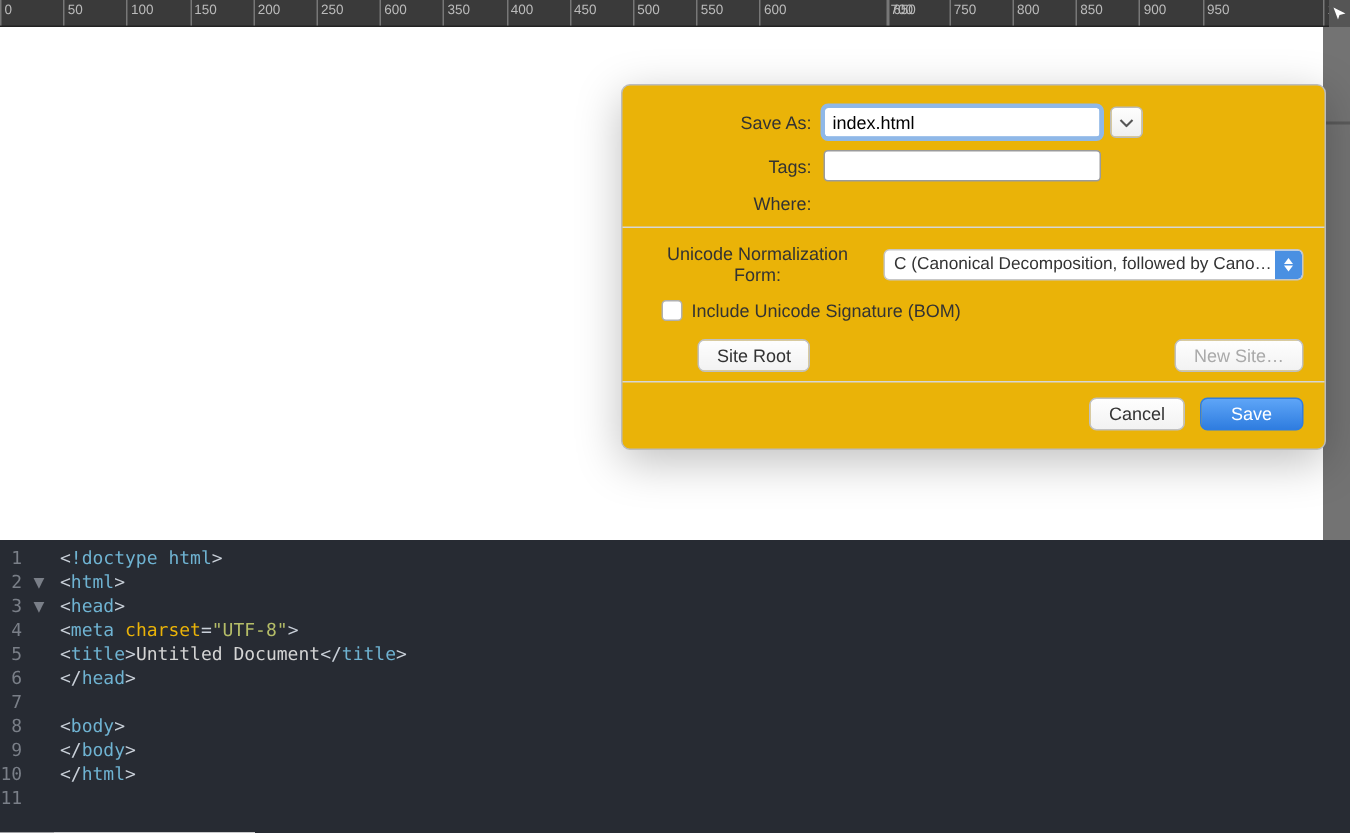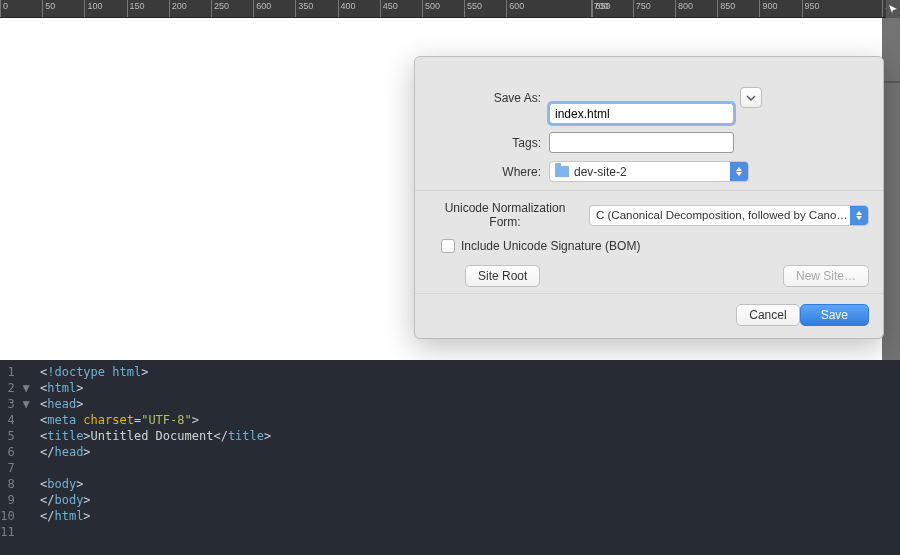--- a/index.html
+++ b/index.html
@@ -58,21 +58,21 @@
     .right-scroll-divider {
       position: absolute;
       top: 63px; left: 0; right: 0;
       height: 2px;
       background: #5a5a5a;
     }
     .dialog {
       position: absolute;
       top: 56px; left: 414px;
       width: 470px;
-      background: #e5e5e5;
+      background: #eab308;
       border: 1px solid #bcbcbc;
       border-radius: 6px;
       box-shadow: 0 8px 30px rgba(0,0,0,0.25);
       padding: 14px 14px 12px 14px;
       color: #333;
     }
     .dlg-row {
       display: flex;
       align-items: center;
       margin-bottom: 8px;
@@ -97,21 +97,20 @@
       border: 1px solid #9b9b9b;
       border-radius: 3px;
       padding: 2px 5px;
       font-size: 12px;
       background: #fff;
     }
     .dlg-input.focus {
       outline: 3px solid #8fb8e8;
       outline-offset: -1px;
       border-color: #6fa1dd;
-      margin-top: 32px;
     }
     .disclose-btn {
       width: 22px; height: 21px;
       margin-left: 6px;
       border: 1px solid #bcbcbc;
       border-radius: 4px;
       background: linear-gradient(#fefefe, #efefef);
       display: flex;
       align-items: center;
       justify-content: center;
@@ -225,20 +224,21 @@
     }
     .btn.primary {
       background: linear-gradient(#5ea5f7, #2f7de0);
       border-color: #2f7de0;
       color: #fff;
       padding: 0 20px;
     }
     .dlg-bottom {
       display: flex;
       justify-content: flex-end;
+      gap: 10px;
       margin-top: 10px;
     }
     .dlg-siteroot-row {
       display: flex;
       justify-content: space-between;
       margin-bottom: 0;
       padding-left: 36px;
     }
     .code-area {
       position: absolute;
@@ -320,25 +320,20 @@
           <path d="M1 1 L5 5 L9 1" stroke="#555" stroke-width="1.4" fill="none"></path>
         </svg>
     </div>
   </div>
   <div class="dlg-row">
     <div class="dlg-label">Tags:</div>
     <input class="dlg-input" value="" style="">
   </div>
   <div class="dlg-row">
     <div class="dlg-label">Where:</div>
-    <div class="where-select">
-      <span class="folder-icon"></span>
-      <span>dev-site-2</span>
-      <span class="select-arrows"></span>
-    </div>
   </div>
   <hr class="dlg-hr">
   <div class="dlg-row">
     <div class="dlg-label-long">Unicode Normalization Form:</div>
     <div class="norm-select">
       <span class="norm-select-text">C (Canonical Decomposition, followed by Canonical Compos…</span>
       <span class="select-arrows"></span>
     </div>
   </div>
   <div class="checkbox-row">

